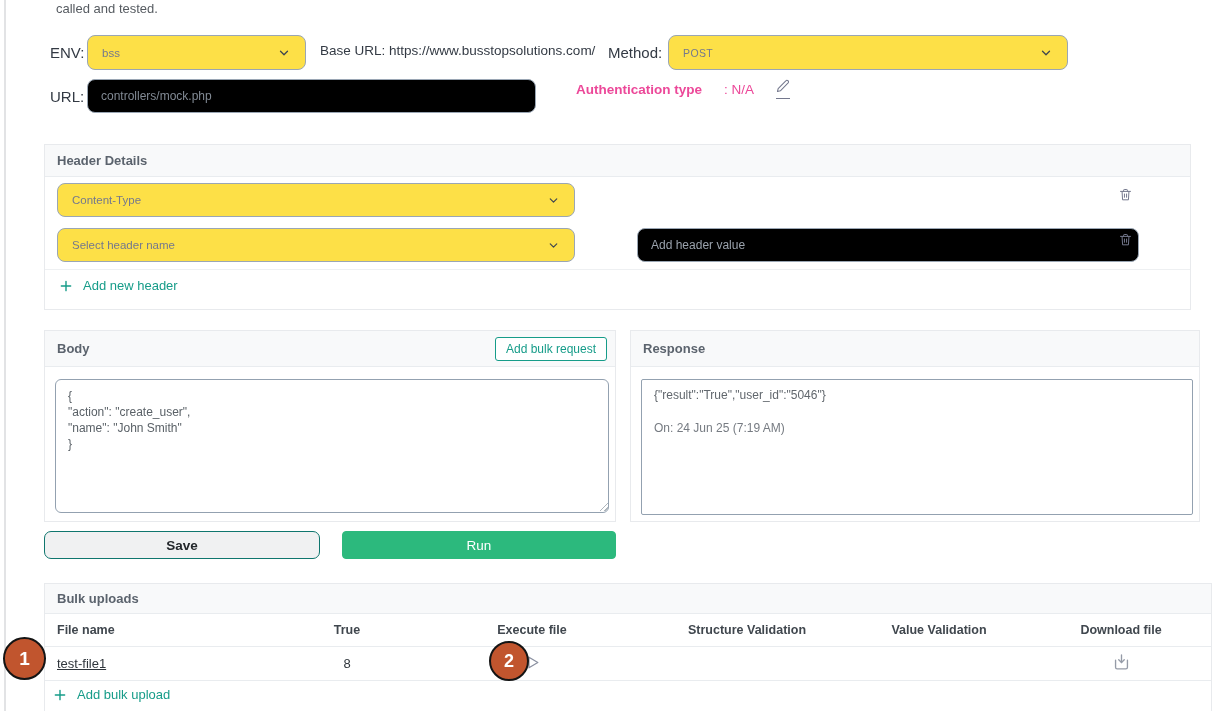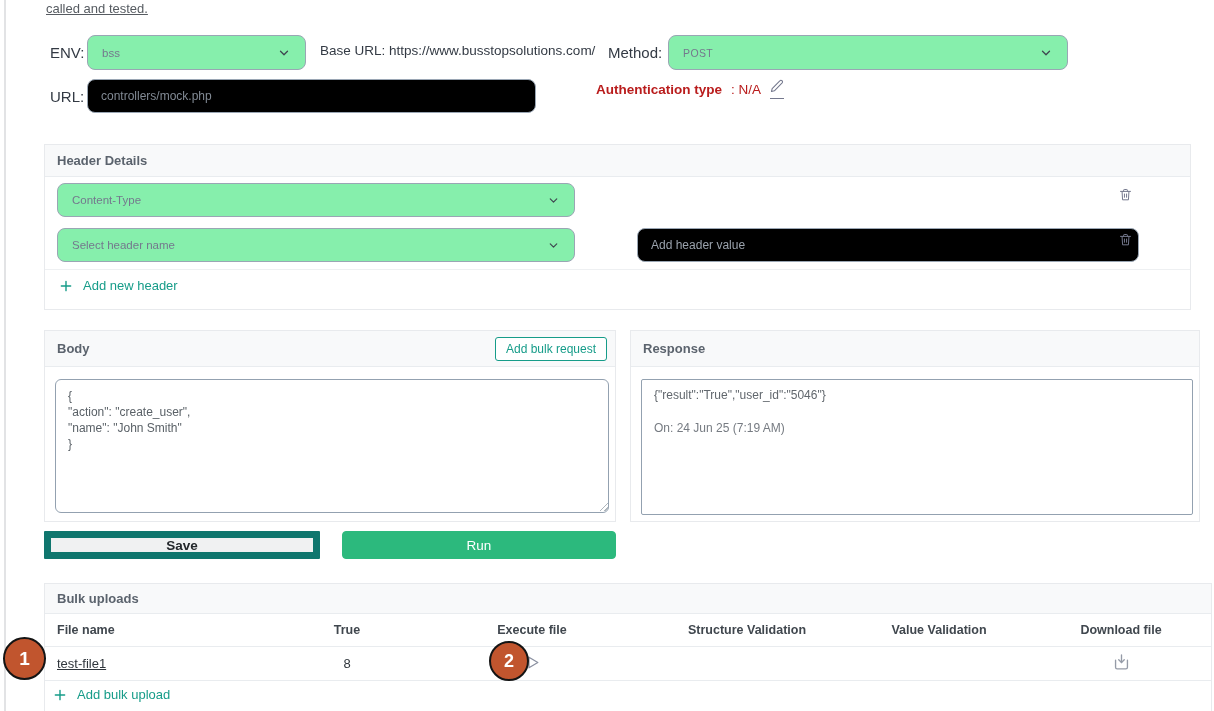--- a/index.html
+++ b/index.html
@@ -2,34 +2,34 @@
 <html><head>
 <meta charset="utf-8">
 <style>
   * { margin:0; padding:0; box-sizing:border-box; }
   html,body { width:1214px; height:711px; background:#fff; overflow:hidden;
     font-family:"Liberation Sans","DejaVu Sans",sans-serif; }
   .abs { position:absolute; }
   #stage { position:relative; width:1214px; height:711px; background:#fff; }
   .left-edge { left:4px; top:0; width:2px; height:711px; background:#e2e3e5; }
 
-  .intro { left:46px; top:1px; font-size:13px; color:#565b61;text-decoration:underline; }
+  .intro { left:56px; top:1px; font-size:13px; color:#565b61; }
 
   .lbl { font-size:15px; color:#333a44; }
-  .select { border:1px solid #9aa6b4; border-radius:8px; background:#86efac;
+  .select { border:1px solid #9aa6b4; border-radius:8px; background:#fde047;
     display:flex; align-items:center; padding:0 14px; cursor:pointer; }
   .select .sel-txt { font-size:11.5px; color:#74788d; flex:1 1 auto; white-space:nowrap; overflow:hidden; }
   .select .chev { flex:0 0 auto; margin-left:8px; display:flex; }
   .txt-input { border:1px solid #9aa6b4; border-radius:8px; background:#000000;
     font-size:12px; color:#6a7280; padding:0 13px; width:100%; height:100%;
     font-family:"Liberation Sans","DejaVu Sans",sans-serif; outline:none; }
   .txt-input::placeholder { color:#9aa2ac; }
 
   .base-url { left:320px; top:43px; font-size:13.5px; color:#333a44; }
-  .auth-line { left:596px; top:79px; font-size:13.5px; color:#b91c1c; display:flex; align-items:center; gap:9px; }
+  .auth-line { left:576px; top:79px; font-size:13.5px; color:#ec4899; display:flex; align-items:center; gap:22px; }
   .auth-line b { font-weight:700; }
   .pencil-wrap { display:inline-flex; border-bottom:1px solid #74788d; padding-bottom:2px; cursor:pointer; }
 
   .card { position:absolute; border:1px solid #e8eaed; background:#fff; }
   .card-head { height:32px; background:#f8f9fa; border-bottom:1px solid #e9ecef;
     display:flex; align-items:center; padding:0 12px; }
   .card-title { font-size:13px; font-weight:700; color:#5b636d; }
 
   .trash-btn { position:absolute; width:18px; height:18px; display:flex; align-items:center; justify-content:center; cursor:pointer; }
   .divider { position:absolute; left:0; width:100%; height:1px; background:#eef0f2; }
@@ -42,21 +42,21 @@
   .body-ta { position:absolute; border:1px solid #93a1b0; border-radius:6px; resize:none;
     font-family:"Liberation Sans","DejaVu Sans",sans-serif; font-size:12px; color:#5a6167;
     line-height:16px; padding:8px 12px; outline:none; overflow:hidden; }
   .grip { position:absolute; width:11px; height:11px;
     background:repeating-linear-gradient(-45deg, transparent 0 2px, #aeb6bd 2px 3px);
     clip-path:polygon(100% 0, 100% 100%, 0 100%); }
   .resp-box { position:absolute; border:1px solid #93a1b0; border-radius:2px; background:#fff; padding:8px 12px; }
   .resp-line1 { font-size:12px; color:#61676d; }
   .resp-line2 { font-size:12px; color:#767b82; margin-top:19px; }
 
-  .btn-save { position:absolute; background:#f0f1f2; border:7px solid #0f766e; border-radius:1px;
+  .btn-save { position:absolute; background:#f0f1f2; border:1px solid #0f766e; border-radius:7px;
     font-size:13.5px; font-weight:700; color:#23272b; display:flex; align-items:center; justify-content:center; cursor:pointer; }
   .btn-run { position:absolute; background:#2cb97d; border:1px solid #2cb97d; border-radius:4px;
     font-size:13.5px; color:#fff; display:flex; align-items:center; justify-content:center; cursor:pointer; }
 
   .grid-row { position:absolute; left:0; width:1166px; padding-left:12px; display:grid;
     grid-template-columns:240px 100px 270px 160px 224px 140px; align-items:center; }
   .th { font-size:12.5px; font-weight:700; color:#40474e; text-align:center; }
   .th.first { text-align:left; }
   .td { font-size:13px; color:#30363c; text-align:center; }
   .td.first { text-align:left; }

